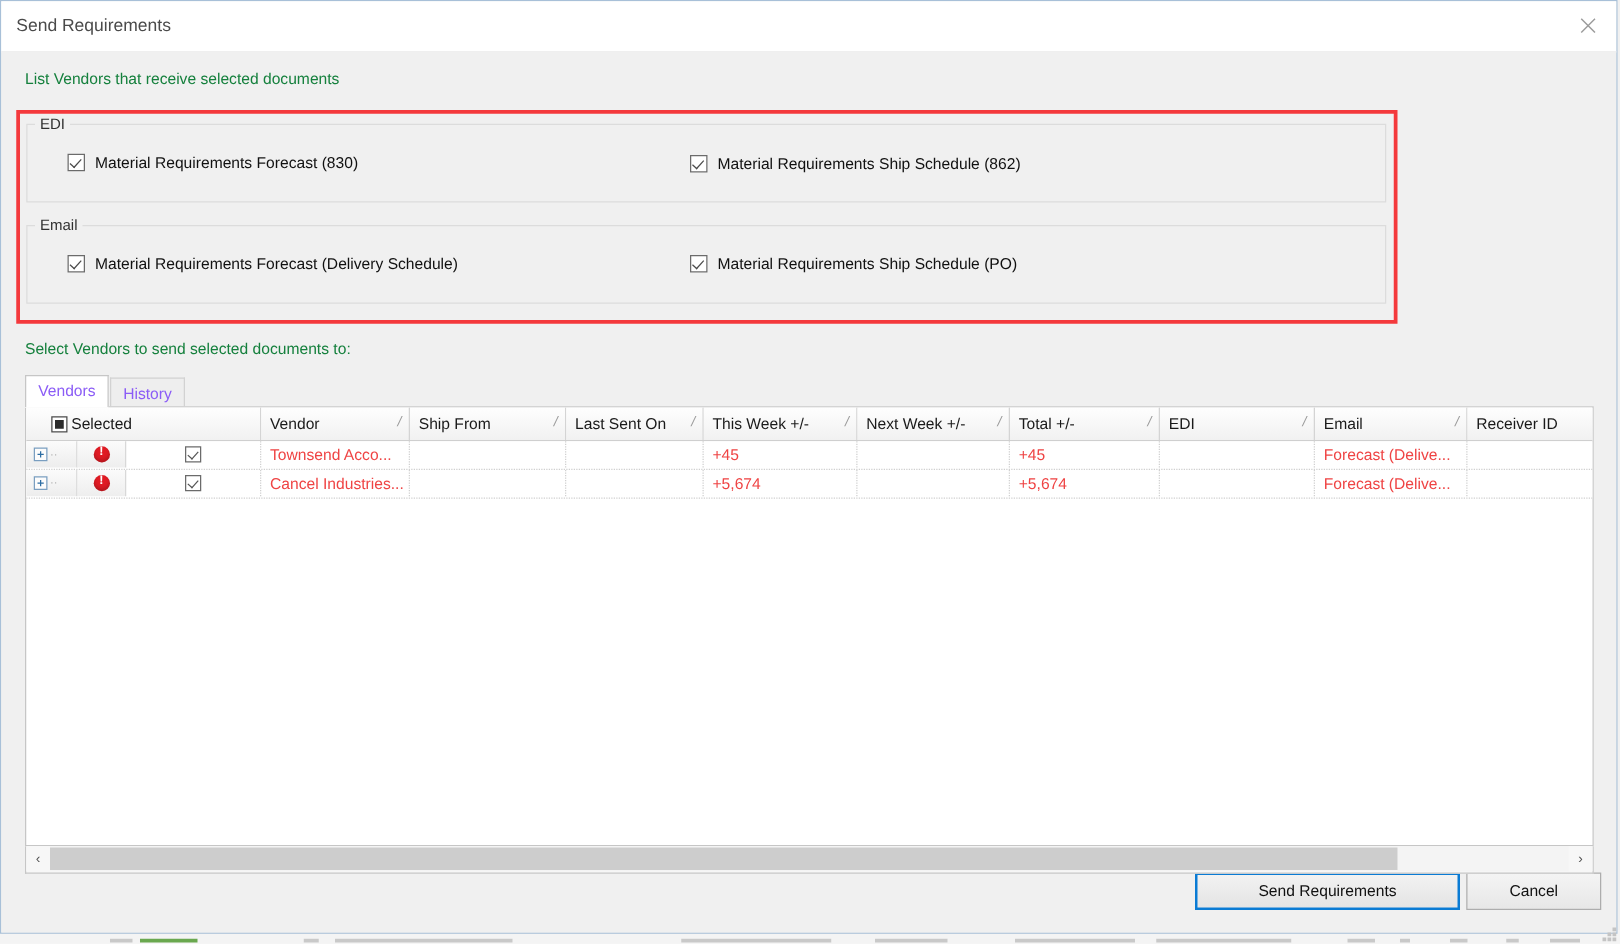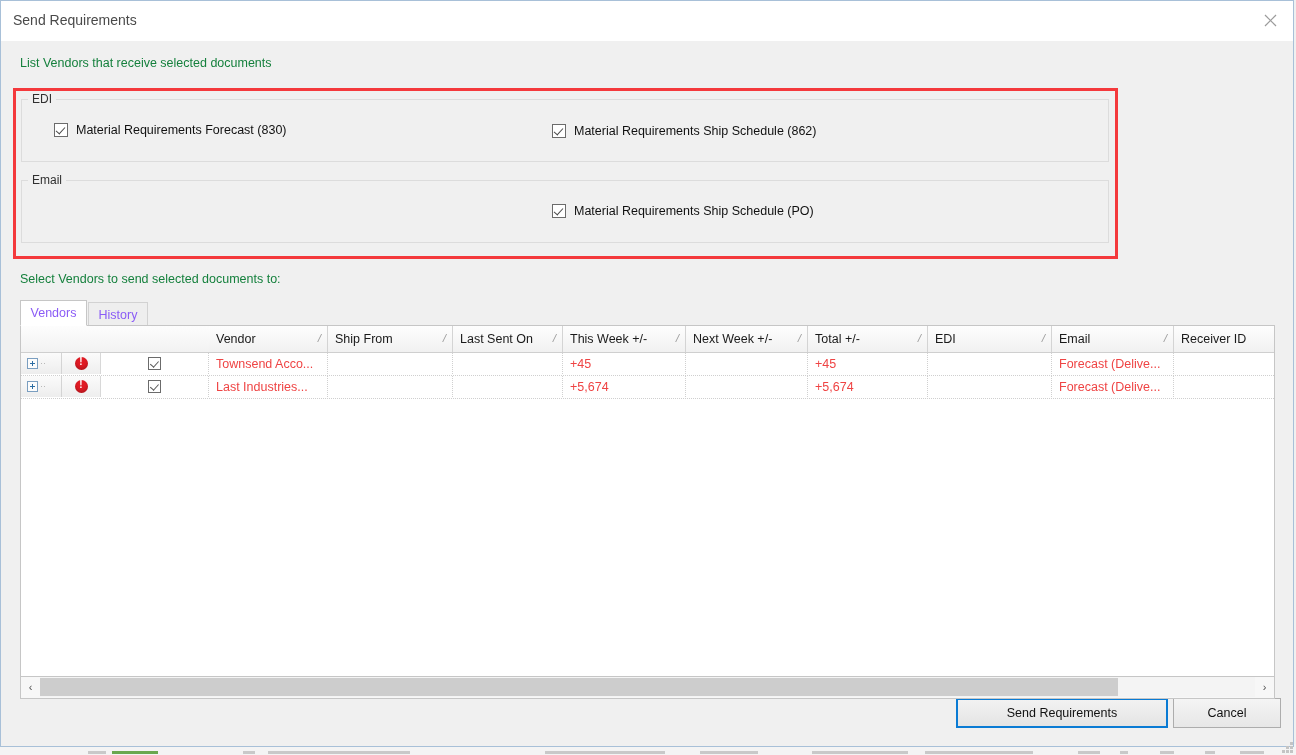--- a/index.html
+++ b/index.html
@@ -528,35 +528,43 @@
         <span class="cblabel">Material Requirements Forecast (830)</span>
       </div>
       <div class="cbrow" style="left:551px; top:83px;align-items:center;">
         <span class="cbox"></span>
         <span class="cblabel">Material Requirements Ship Schedule (862)</span>
       </div>
 
       <div class="groupbox" id="group-email">
         <span class="group-title">Email</span>
       </div>
+      <div class="cbrow" style="left:53px; top:163px;">
+        <span class="cbox"></span>
+        <span class="cblabel">Material Requirements Forecast (Delivery Schedule)</span>
+      </div>
       <div class="cbrow" style="left:551px; top:163px;">
         <span class="cbox"></span>
         <span class="cblabel">Material Requirements Ship Schedule (PO)</span>
       </div>
 
       <div class="link-label" id="lbl-select-vendors">Select Vendors to send selected documents to:</div>
 
       <div class="tabstrip">
         <div class="tab inactive">History</div>
         <div class="tab active">Vendors</div>
       </div>
 
       <div class="grid-frame">
 
         <div class="grid-header">
+          <div class="hcell first" style="left:0px;width:188px;">
+            <span class="sel-indicator"></span>
+            <span>Selected</span>
+          </div>
           <div class="hcell" style="left:188px;width:119px;">
             <span>Vendor</span>
             <span class="sortmark">/</span>
           </div>
           <div class="hcell" style="left:307px;width:125px;">
             <span>Ship From</span>
             <span class="sortmark">/</span>
           </div>
           <div class="hcell" style="left:432px;width:110px;">
             <span>Last Sent On</span>
@@ -615,21 +623,21 @@
             <div class="rowhdr">
               <span class="expander"></span>
               <span class="expander-dots">··</span>
             </div>
             <div class="errcell">
               <span class="err-icon"></span>
             </div>
             <div class="cell checkcell" style="left:79px;width:109px;">
               <span class="rowcheck"></span>
             </div>
-            <div class="cell" style="left:188px;width:119px;">Last Industries...</div>
+            <div class="cell" style="left:188px;width:119px;">Cancel Industries...</div>
             <div class="cell" style="left:307px;width:125px;"></div>
             <div class="cell" style="left:432px;width:110px;"></div>
             <div class="cell" style="left:542px;width:123px;">+5,674</div>
             <div class="cell" style="left:665px;width:122px;"></div>
             <div class="cell" style="left:787px;width:120px;">+5,674</div>
             <div class="cell" style="left:907px;width:124px;"></div>
             <div class="cell" style="left:1031px;width:122px;">Forecast (Delive...</div>
             <div class="cell" style="left:1153px;width:100px;border-right:none;"></div>
           </div>
 

